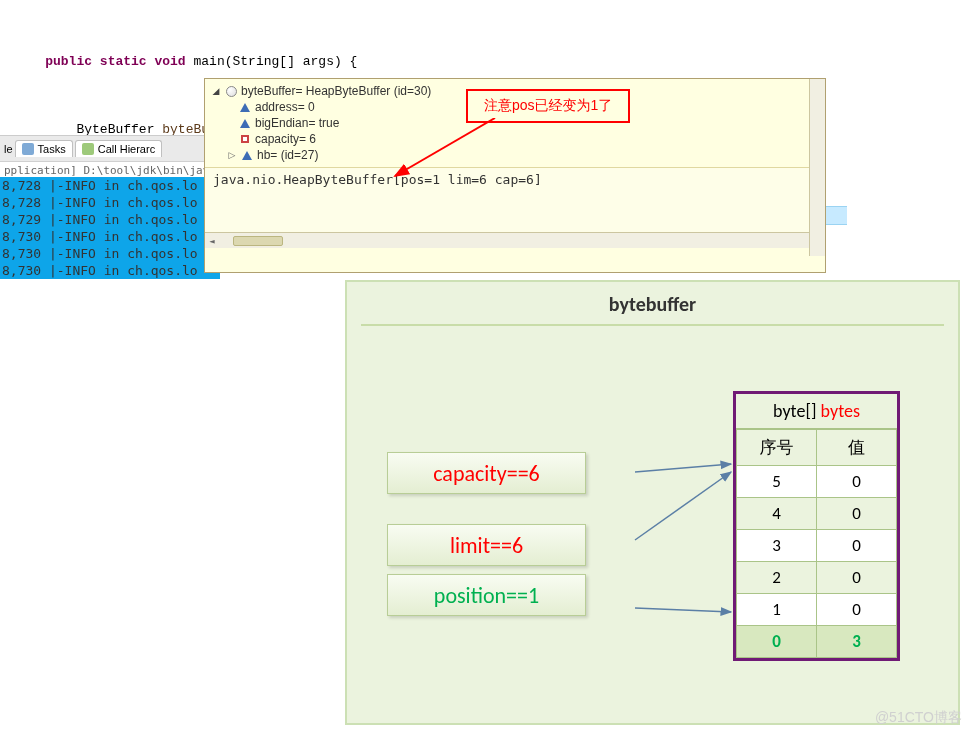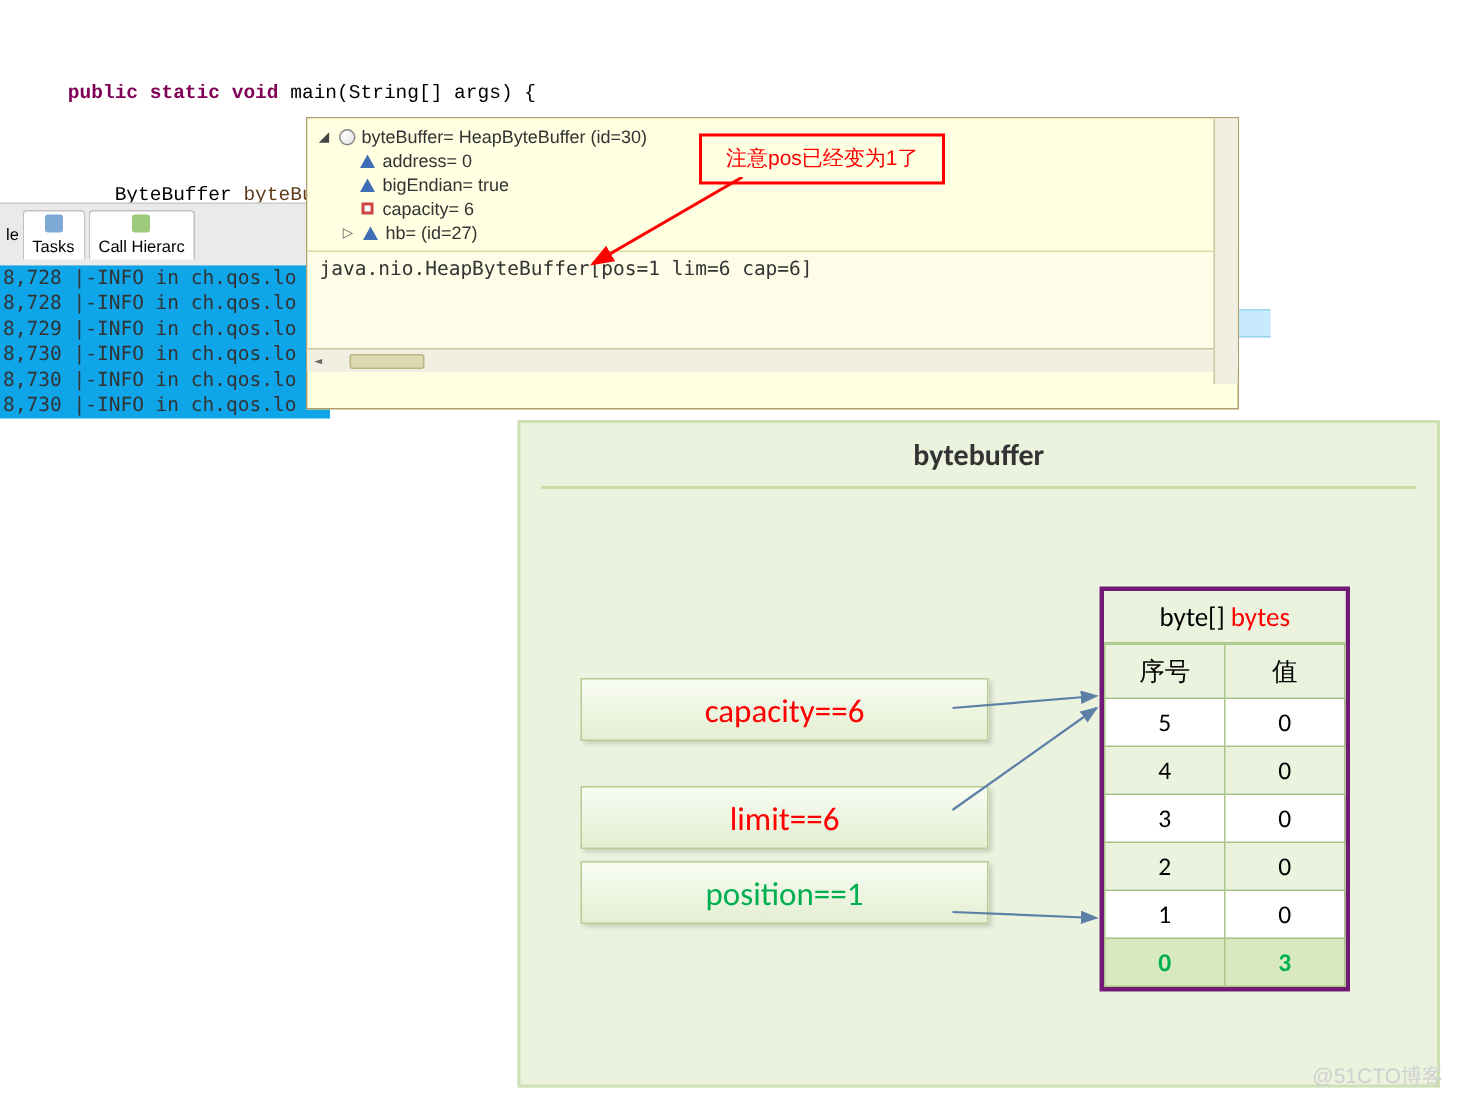--- a/index.html
+++ b/index.html
@@ -180,21 +180,20 @@
   }
   .tab {
     display: flex;
     align-items: center;
     gap: 4px;
     padding: 2px 6px;
     background: #fff;
     border: 1px solid #c0c0c0;
     border-bottom: none;
     border-radius: 3px 3px 0 0;
-    flex-direction: column;
   }
   .tab-ico {
     width: 12px; height: 12px;
     background: #7faad6;
     border-radius: 2px;
   }
   .status-line {
     padding: 2px 4px;
     font-family: Consolas, monospace;
     font-size: 11px;
@@ -236,21 +235,21 @@
     color: #333;
     margin-top: 10px;
   }
   .diagram .hr {
     margin: 8px 14px 0 14px;
     border: none;
     border-top: 2px solid #c8dca8;
   }
   .prop-box {
     position: absolute;
-    width: 272px;
+    width: 199px;
     height: 42px;
     border: 1px solid #b8cd96;
     background: linear-gradient(#f8fcf2, #e4eed2);
     box-shadow: 2px 2px 3px rgba(0,0,0,0.15);
     display: flex;
     align-items: center;
     justify-content: center;
     font-size: 22px;
   }
   .red-txt { color: #ff0000; }

